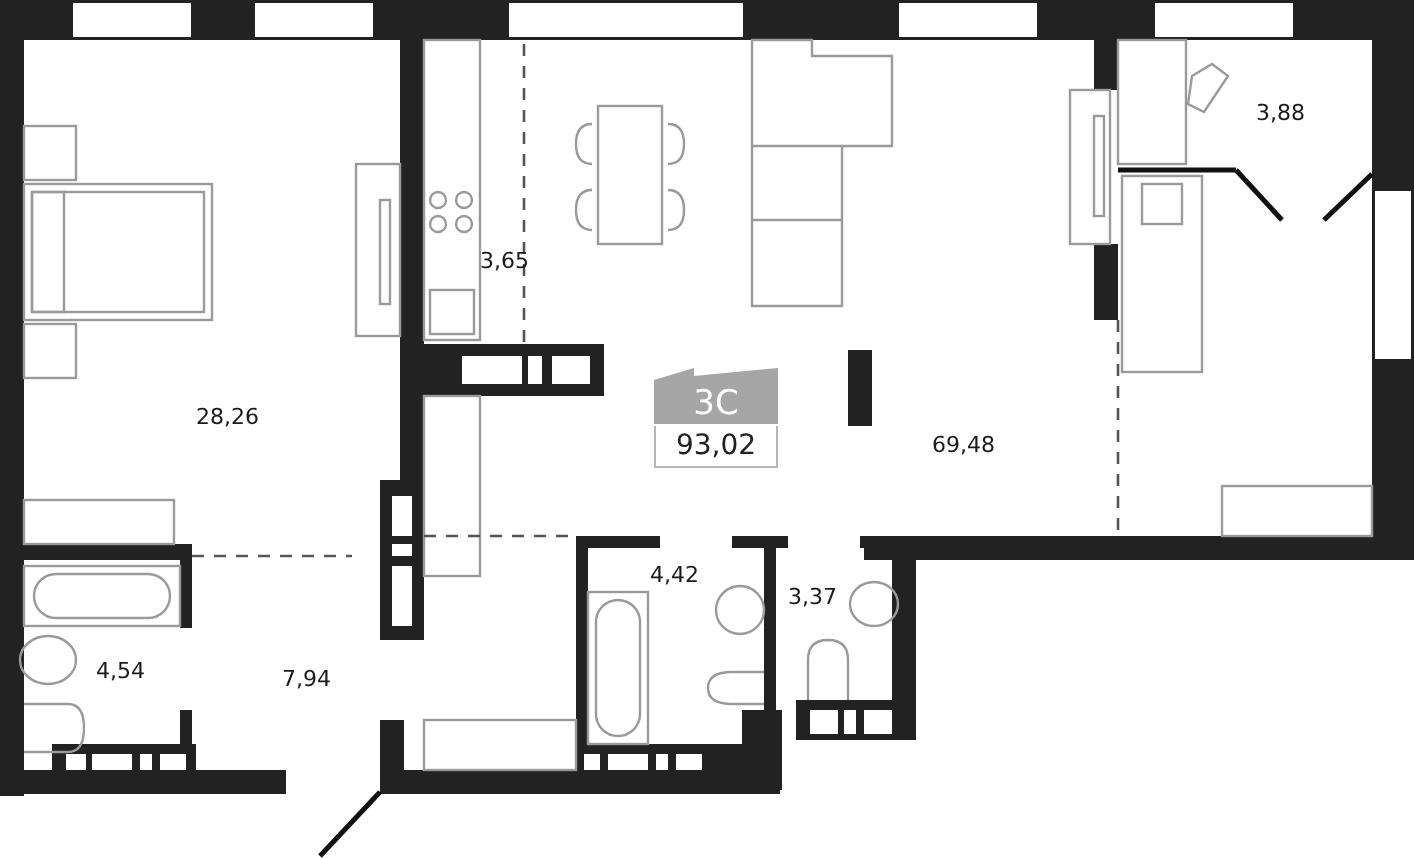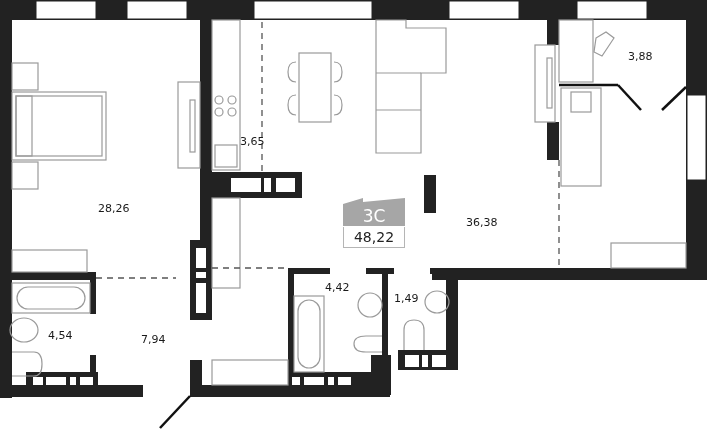--- a/index.html
+++ b/index.html
@@ -1,19 +1,19 @@
 <!DOCTYPE html>
 <html><head>
 <meta charset="utf-8">
 <style>
   html, body { margin:0; padding:0; background:#ffffff; }
   body { width:707px; height:429px; position:relative; overflow:hidden; font-family:"Liberation Sans", sans-serif; }
   svg { position:absolute; left:0; top:0; }
   .lbl { position:absolute; font-family:"DejaVu Sans", sans-serif; font-size:11px; color:#1a1a1a; white-space:nowrap; }
-  .badge { position:absolute; left:327px; top:198px; width:58px; height:50px;margin-left:16px; }
+  .badge { position:absolute; left:327px; top:184px; width:58px; height:50px; }
   .badge-top { position:absolute; left:0; top:0; width:62px; height:28px; }
   .badge-code { position:absolute; left:0; top:8px; width:62px; text-align:center; font-family:"DejaVu Sans", sans-serif; font-size:17px; color:#ffffff; }
   .badge-area { position:absolute; left:0; top:29px; width:60px; height:20px; border:1px solid #b5b5b5; border-top:none; text-align:center; font-family:"DejaVu Sans", sans-serif; font-size:14px; line-height:20px; color:#222; background:#fff; }
 </style>
 </head>
 <body>
 
 <svg width="707" height="429" viewBox="0 0 707 429">
   <g fill="#222222">
 
@@ -154,27 +154,27 @@
 
   <g stroke="#111" stroke-width="2.5" fill="none">
     <line x1="559" y1="85" x2="618" y2="85"></line>
     <line x1="618" y1="85" x2="641" y2="110"></line>
     <line x1="686" y1="87" x2="662" y2="110"></line>
     <line x1="190" y1="396" x2="160" y2="428"></line>
   </g>
 </svg>
 
 <div class="lbl" style="left:98px; top:202px;">28,26</div>
-<div class="lbl" style="left:240px; top:135px;">3,65</div>
-<div class="lbl" style="left:466px; top:216px;">36,38</div>
+<div class="lbl" style="left:240px; top:124px;">3,65</div>
+<div class="lbl" style="left:466px; top:216px;">69,48</div>
 <div class="lbl" style="left:628px; top:50px;">3,88</div>
 <div class="lbl" style="left:48px; top:329px;">4,54</div>
 <div class="lbl" style="left:141px; top:333px;">7,94</div>
 <div class="lbl" style="left:325px; top:281px;">4,42</div>
-<div class="lbl" style="left:394px; top:292px;">1,49</div>
+<div class="lbl" style="left:394px; top:292px;">3,37</div>
 
 <div class="badge">
   <svg class="badge-top" width="62" height="28" viewBox="0 0 62 28">
     <path d="M0 6 L20 0 L20 4 L62 0 L62 28 L0 28 Z" fill="#a6a6a6"></path>
   </svg>
   <div class="badge-code">3С</div>
-  <div class="badge-area">48,22</div>
+  <div class="badge-area">93,02</div>
 </div>
 
 </body></html>

